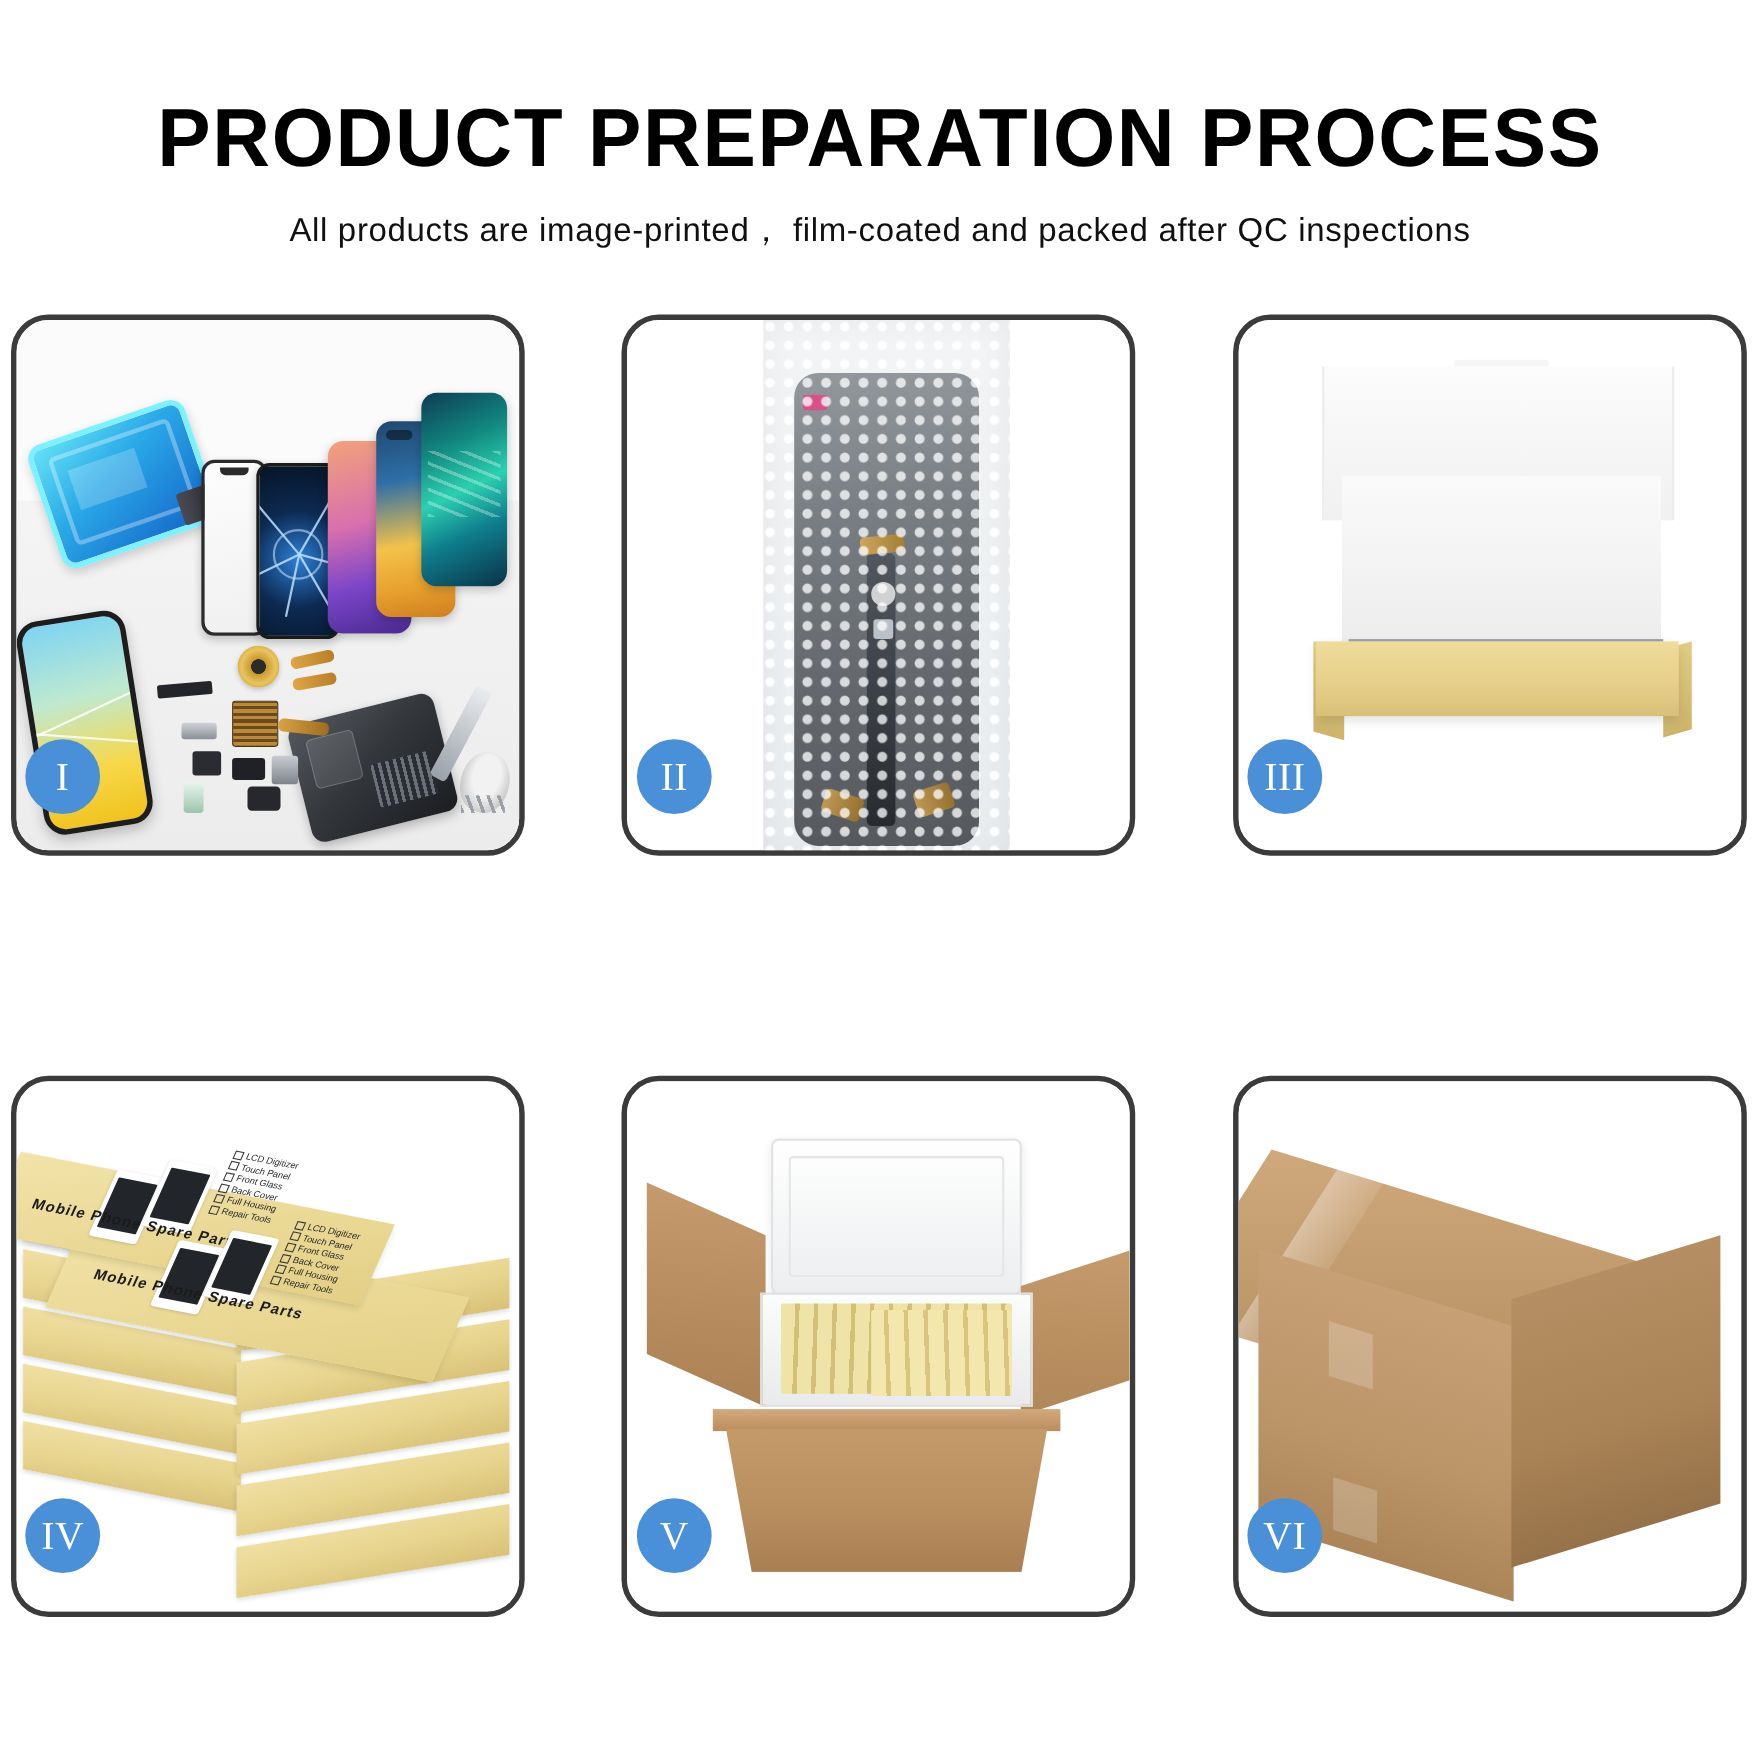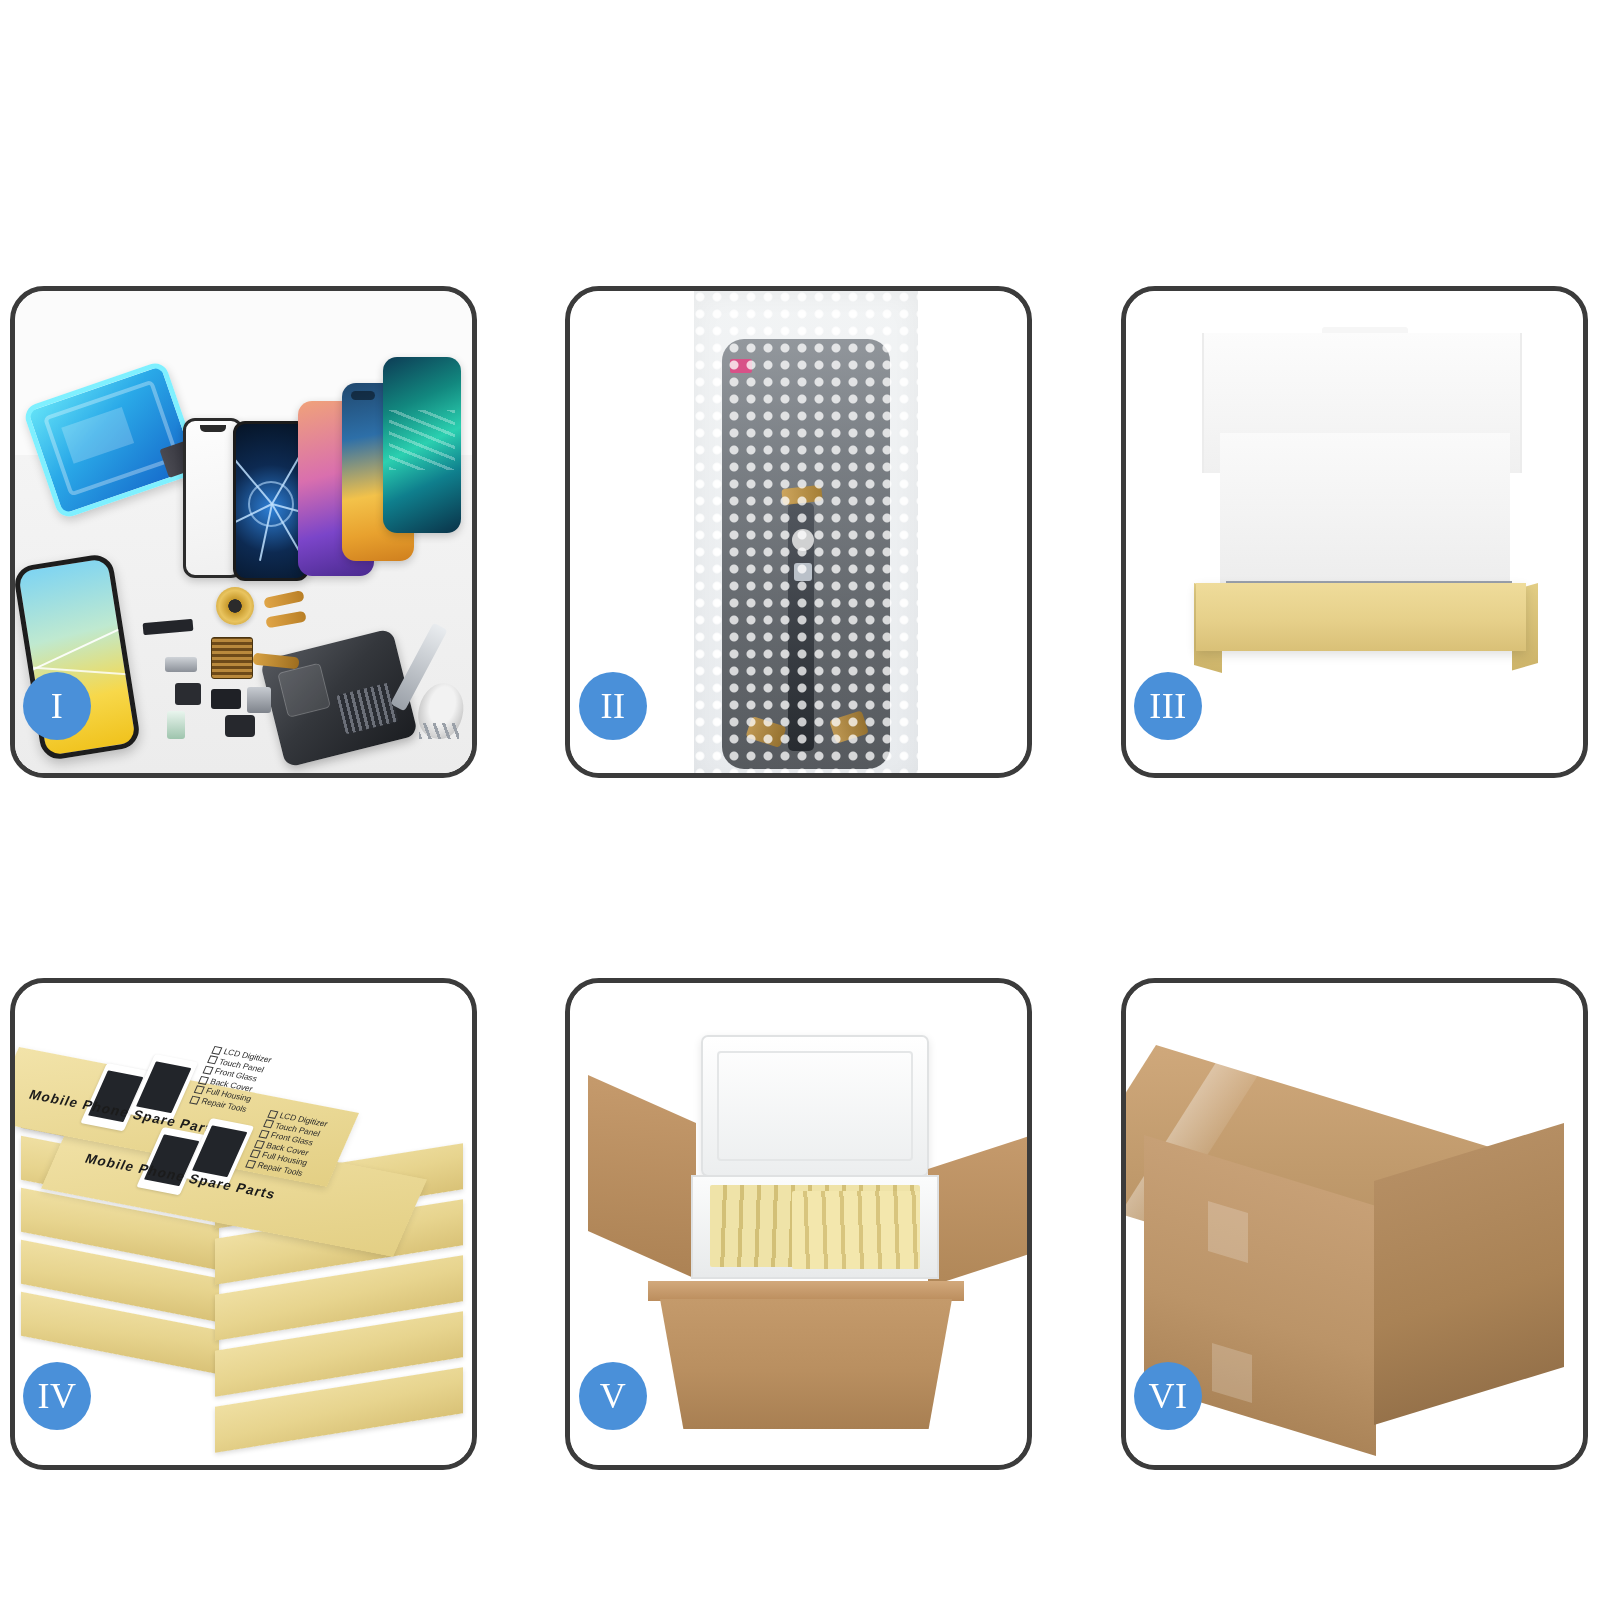--- a/index.html
+++ b/index.html
@@ -410,20 +410,24 @@
     background:linear-gradient(160deg,rgba(240,240,240,.9),rgba(250,250,250,.4));
     border-radius:18px; transform:skewY(15deg) skewX(-28deg); transform-origin:left top;
     z-index:-1;
   }
 </style>
 </head>
 <body>
 
 <div id="page">
 
+  <div class="header">
+    <div class="title">PRODUCT PREPARATION PROCESS</div>
+    <div class="subtitle">All products are image-printed，  film-coated and packed after QC inspections</div>
+  </div>
 
   <div class="grid">
 
     <div class="row row1">
 
       <div class="card c0">
         <div class="photo p1">
           <div class="bgsoft"></div>
           <div class="adh"></div>
           <div class="adhconn"></div>

